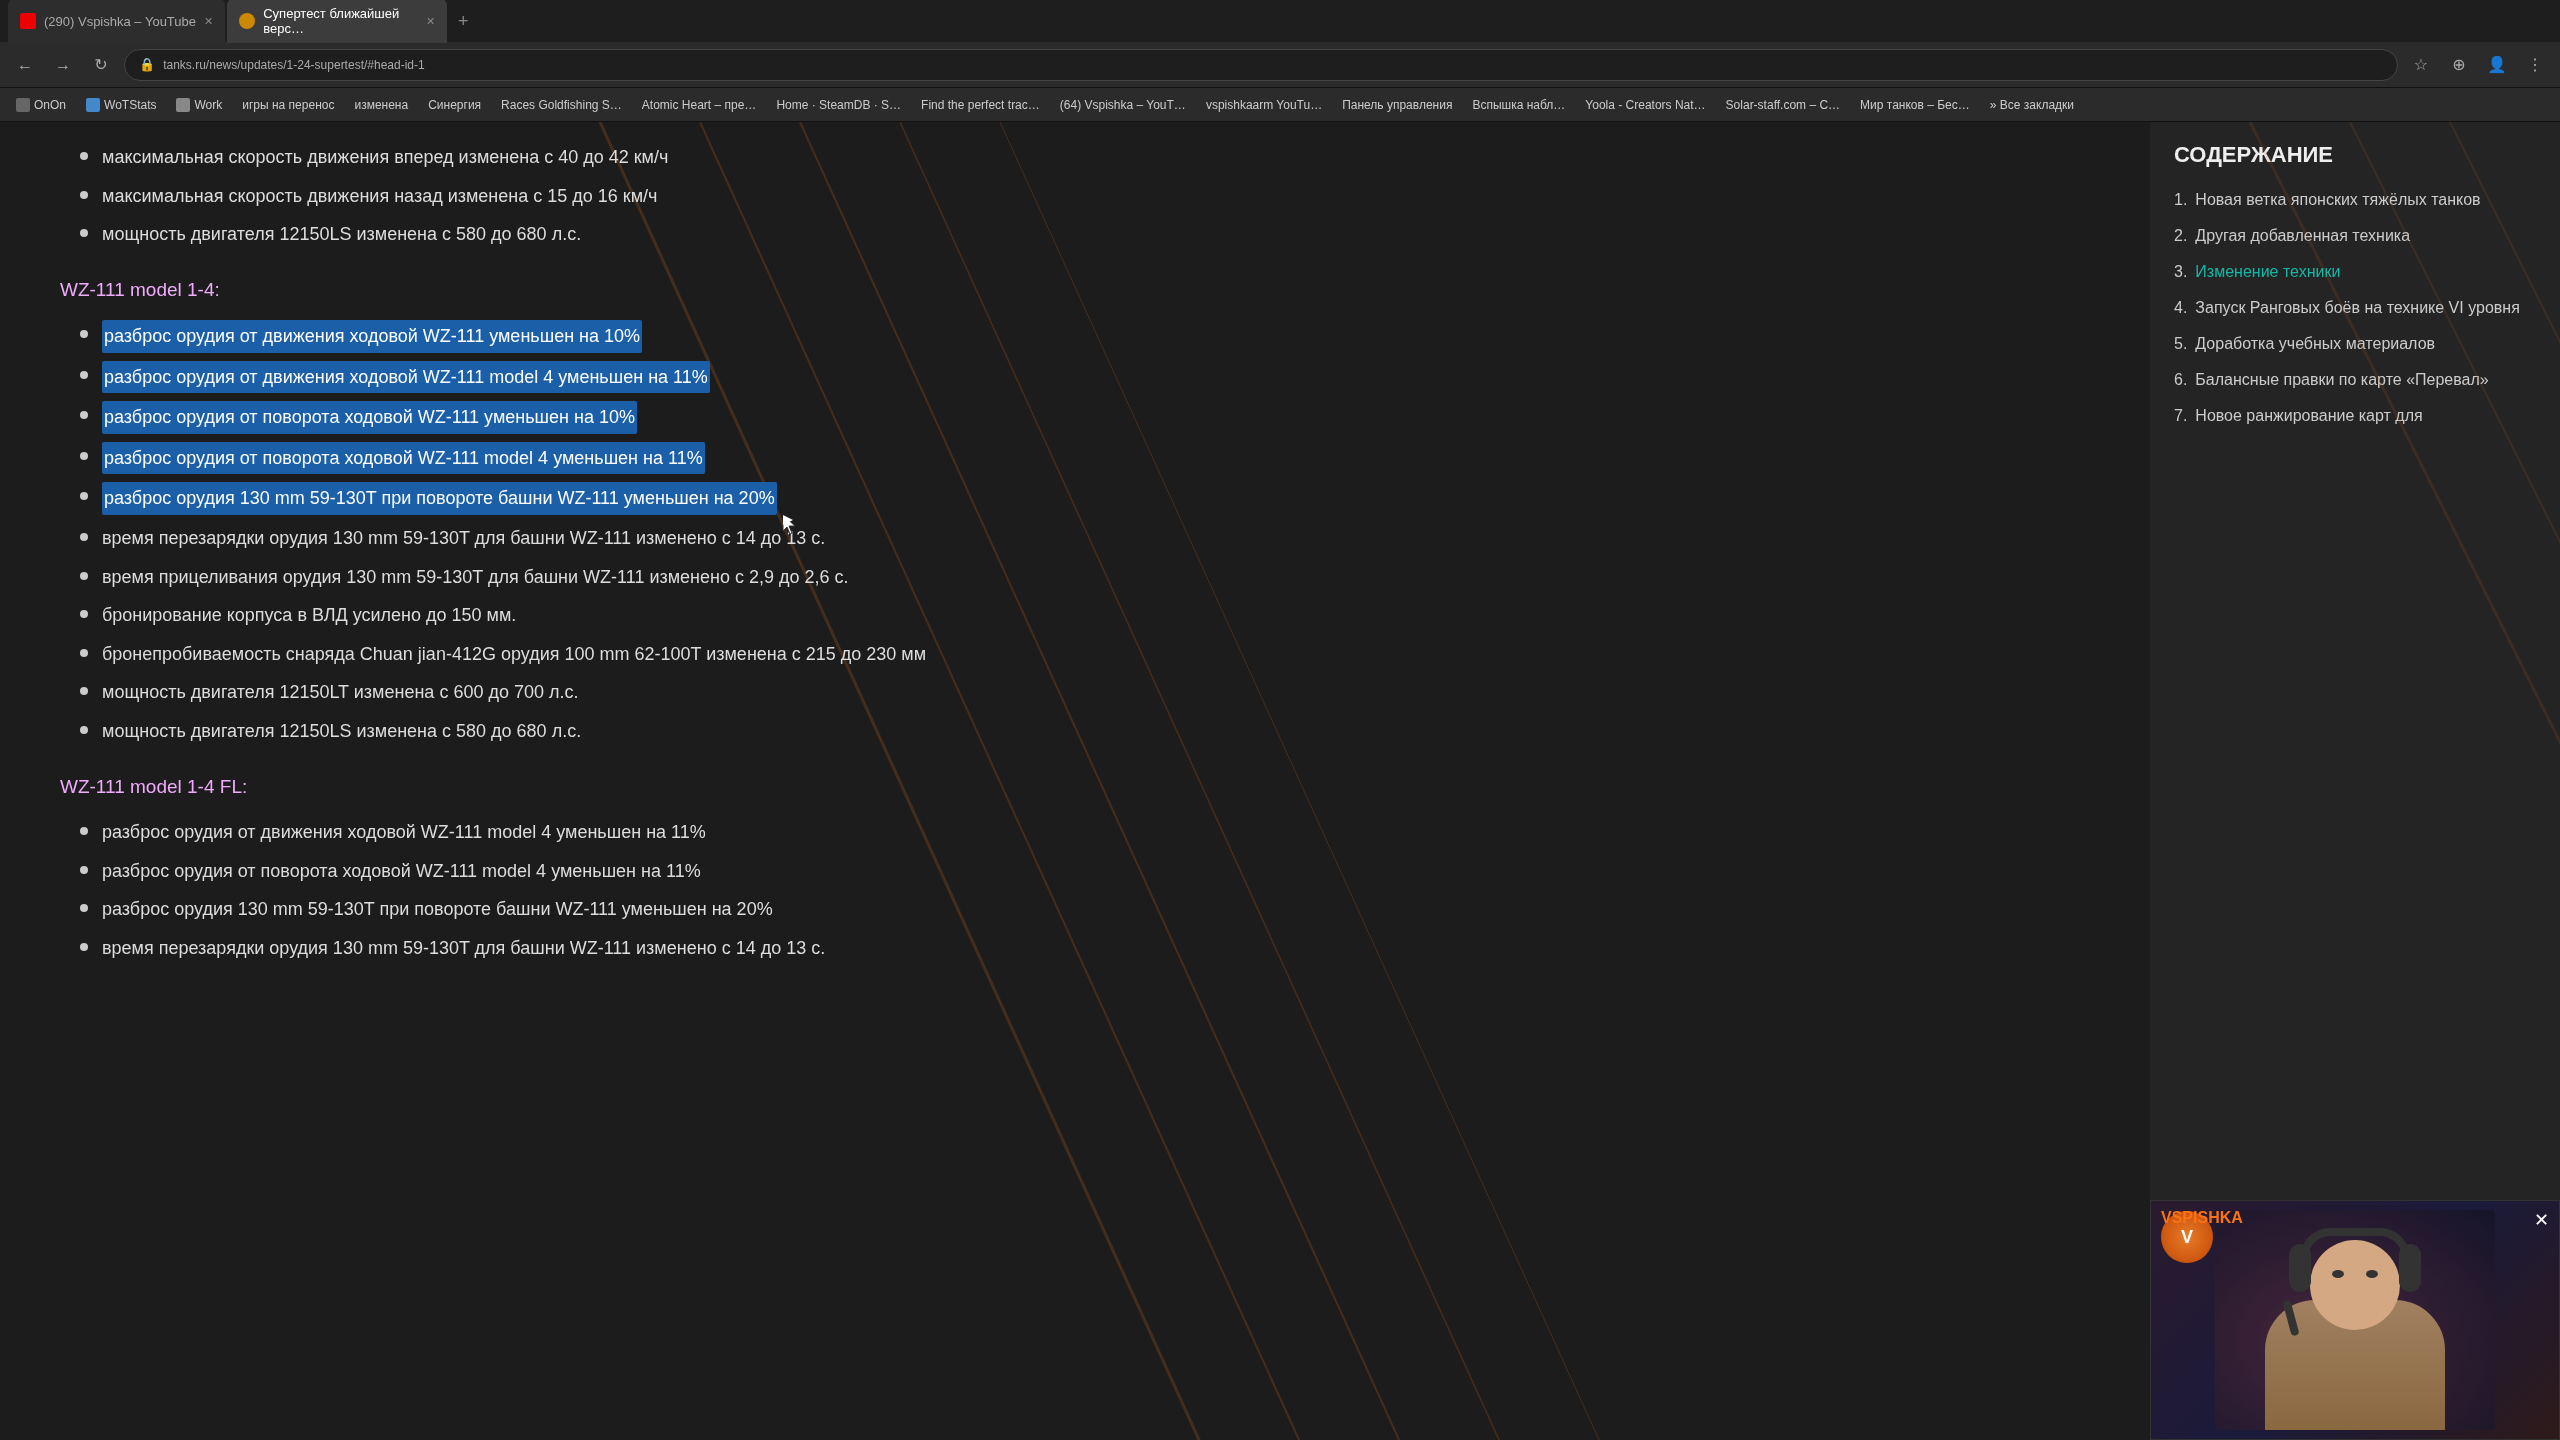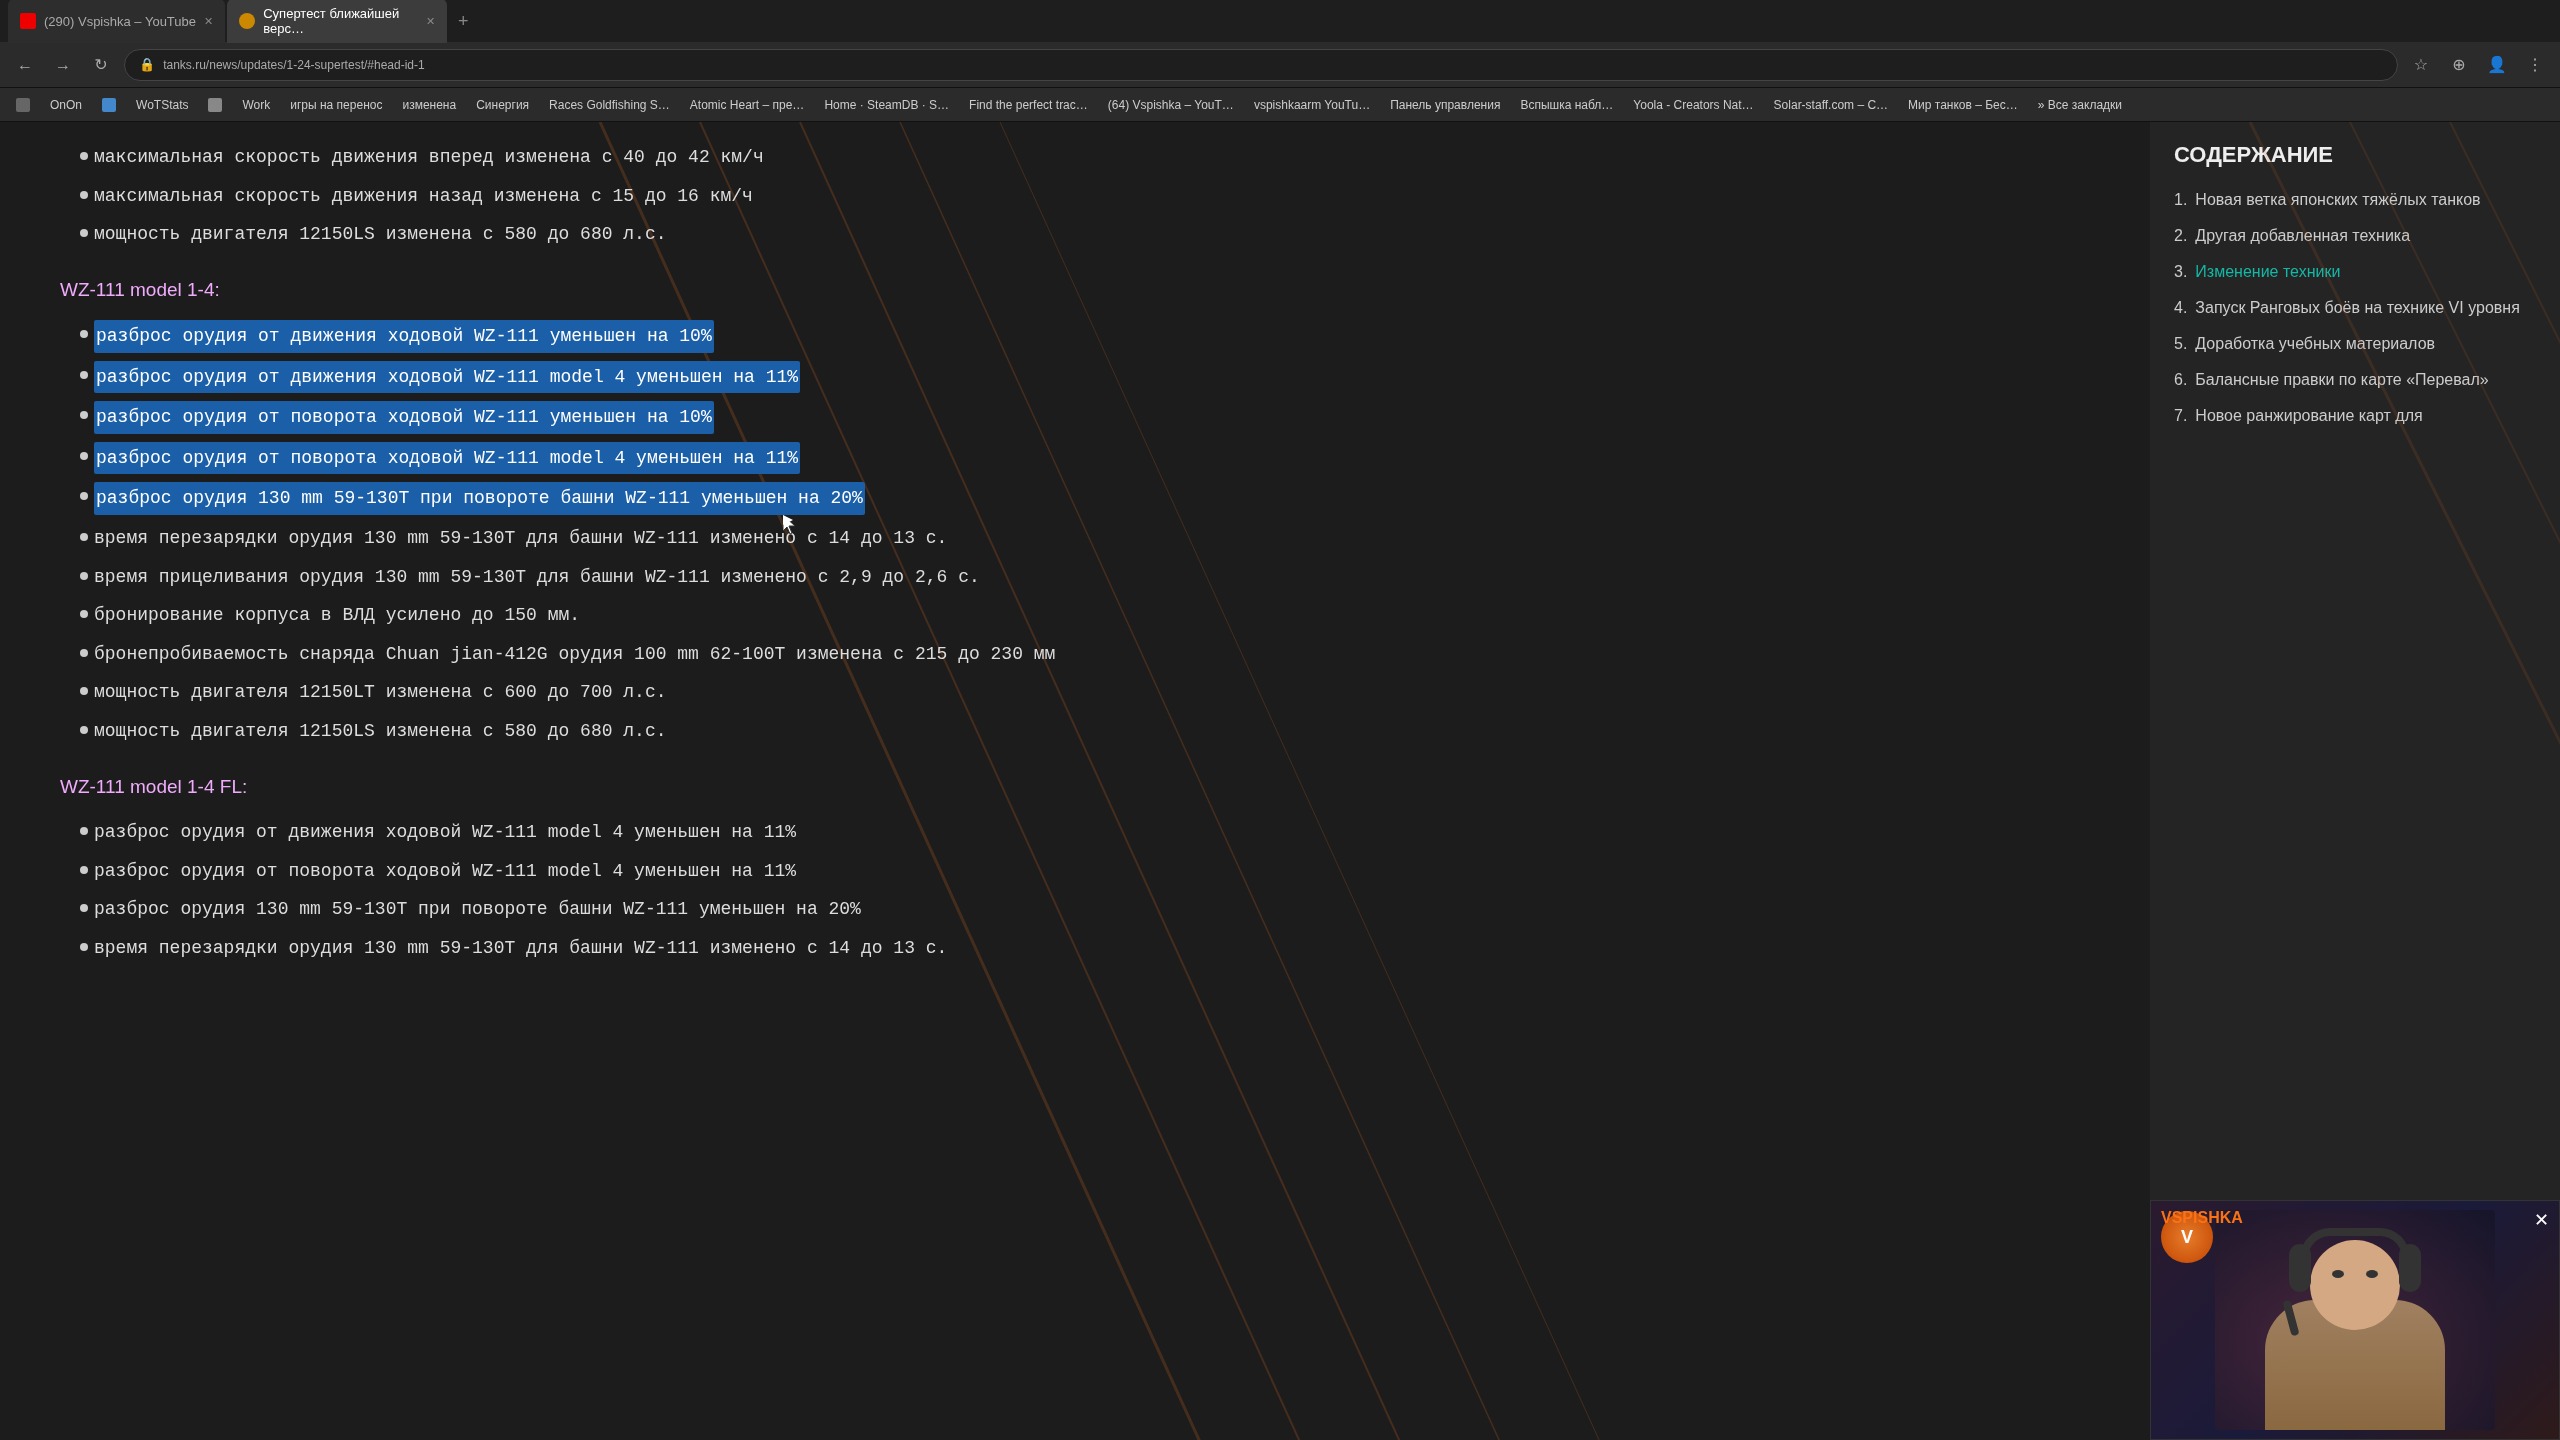--- a/index.html
+++ b/index.html
@@ -133,21 +133,21 @@
     }
 
     .bookmark-item {
       display: flex;
       align-items: center;
       height: 26px;
       padding: 0 8px;
       border-radius: 4px;
       font-size: 12px;
       color: #ccc;
-      gap: 20px;
+      gap: 4px;
       cursor: pointer;
       white-space: nowrap;
     }
 
     .bookmark-favicon {
       width: 14px;
       height: 14px;
       background: #666;
       border-radius: 2px;
       flex-shrink: 0;
@@ -188,22 +188,21 @@
     .bullet-list {
       list-style: none;
       padding: 0;
       margin: 0 0 20px 20px;
     }
 
     .bullet-list li {
       display: flex;
       align-items: flex-start;
       margin-bottom: 8px;
-      gap: 6px;
-      font-family: Liberation Mono, monospace;
+      gap: 14px;
     }
 
     .bullet-dot {
       width: 8px;
       height: 8px;
       background: #ccc;
       border-radius: 50%;
       flex-shrink: 0;
       margin-top: 10px;
     }

